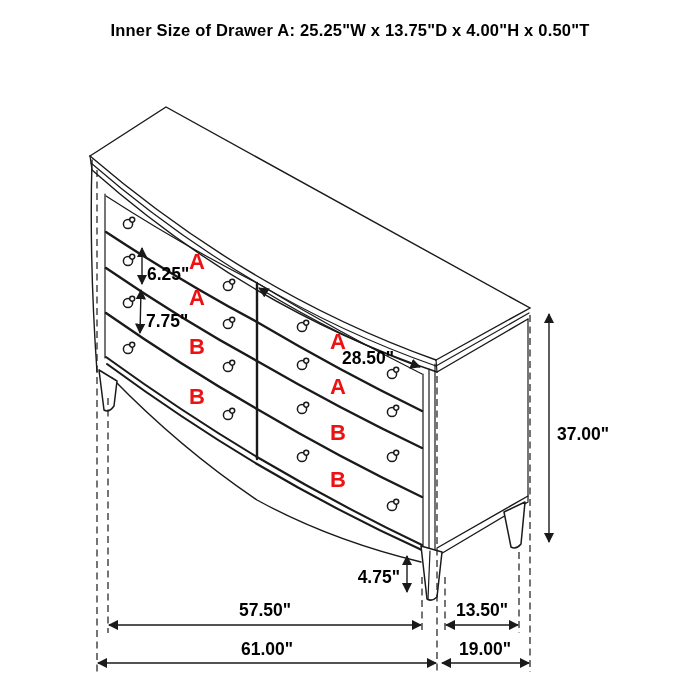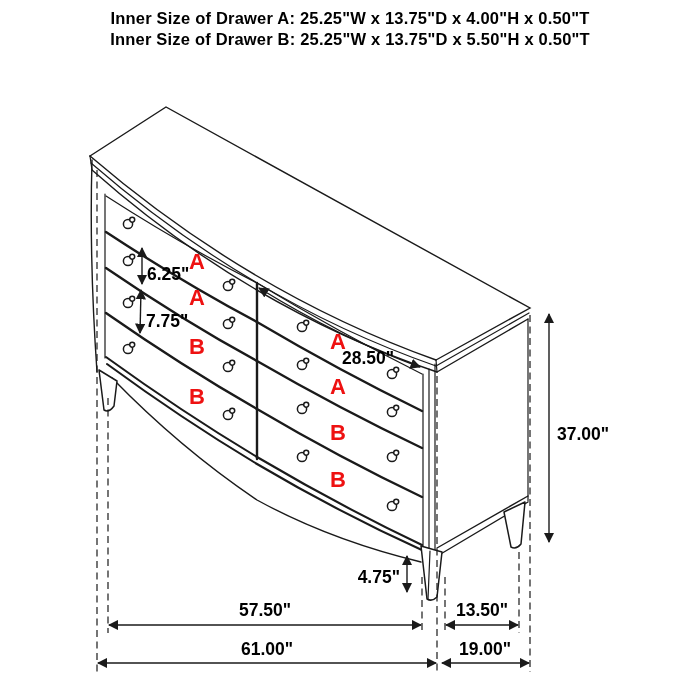--- a/index.html
+++ b/index.html
@@ -1,18 +1,18 @@
 <!DOCTYPE html>
 <html style="--red: #ee1111; --ink: #1a1a1a;"><head>
 <meta charset="utf-8">
 <style>
   html,body{margin:0;padding:0;background:#fff;}
   .stage{position:relative;width:700px;height:700px;background:#ffffff;overflow:hidden;
          font-family:"Liberation Sans",sans-serif;}
-  .hdr{position:absolute;top:8px;left:0;width:700px;text-align:center;
+  .hdr{position:absolute;top:20px;left:0;width:700px;text-align:center;
        font-weight:bold;font-size:16.5px;line-height:21px;color:#000;letter-spacing:0.2px;}
   svg{position:absolute;left:0;top:0;}
   .ln{stroke:var(--ink,#1a1a1a);fill:none;stroke-width:1.4;stroke-linecap:round;}
   .thick{stroke-width:2.4;}
   .mold{stroke-width:2.1;}
   .thin{stroke-width:1.2;}
   .fillw{fill:#ffffff;stroke:none;}
   .legp{fill:#ffffff;stroke:var(--ink,#1a1a1a);stroke-width:1.5;stroke-linejoin:round;}
   .dash{stroke:var(--ink,#1a1a1a);stroke-width:1.2;fill:none;stroke-dasharray:7 4.5;}
   .dim{stroke:var(--ink,#1a1a1a);stroke-width:1.4;fill:none;}
@@ -22,21 +22,20 @@
   .end{text-anchor:end;}
   .knob{fill:#ffffff;stroke:var(--ink,#1a1a1a);stroke-width:1.5;}
 </style>
 </head>
 <body>
 
 <div class="stage">
 
   <div class="hdr">
     <div>Inner Size of Drawer A: 25.25"W x 13.75"D x 4.00"H x 0.50"T</div>
-    <div>Inner Size of Drawer B: 25.25"W x 13.75"D x 5.50"H x 0.50"T</div>
   </div>
 
   <svg width="700" height="700" viewBox="0 0 700 700">
     <defs>
       <marker id="ah" viewBox="0 0 10 10" refX="9" refY="5" markerWidth="7.5" markerHeight="7.5" orient="auto-start-reverse">
         <path d="M0,0 L10,5 L0,10 z" fill="#1a1a1a"></path>
       </marker>
       <g id="knob">
         <circle class="knob" cx="0" cy="0" r="4.6"></circle>
         <circle class="knob" cx="4.2" cy="-4.2" r="2.5"></circle>

